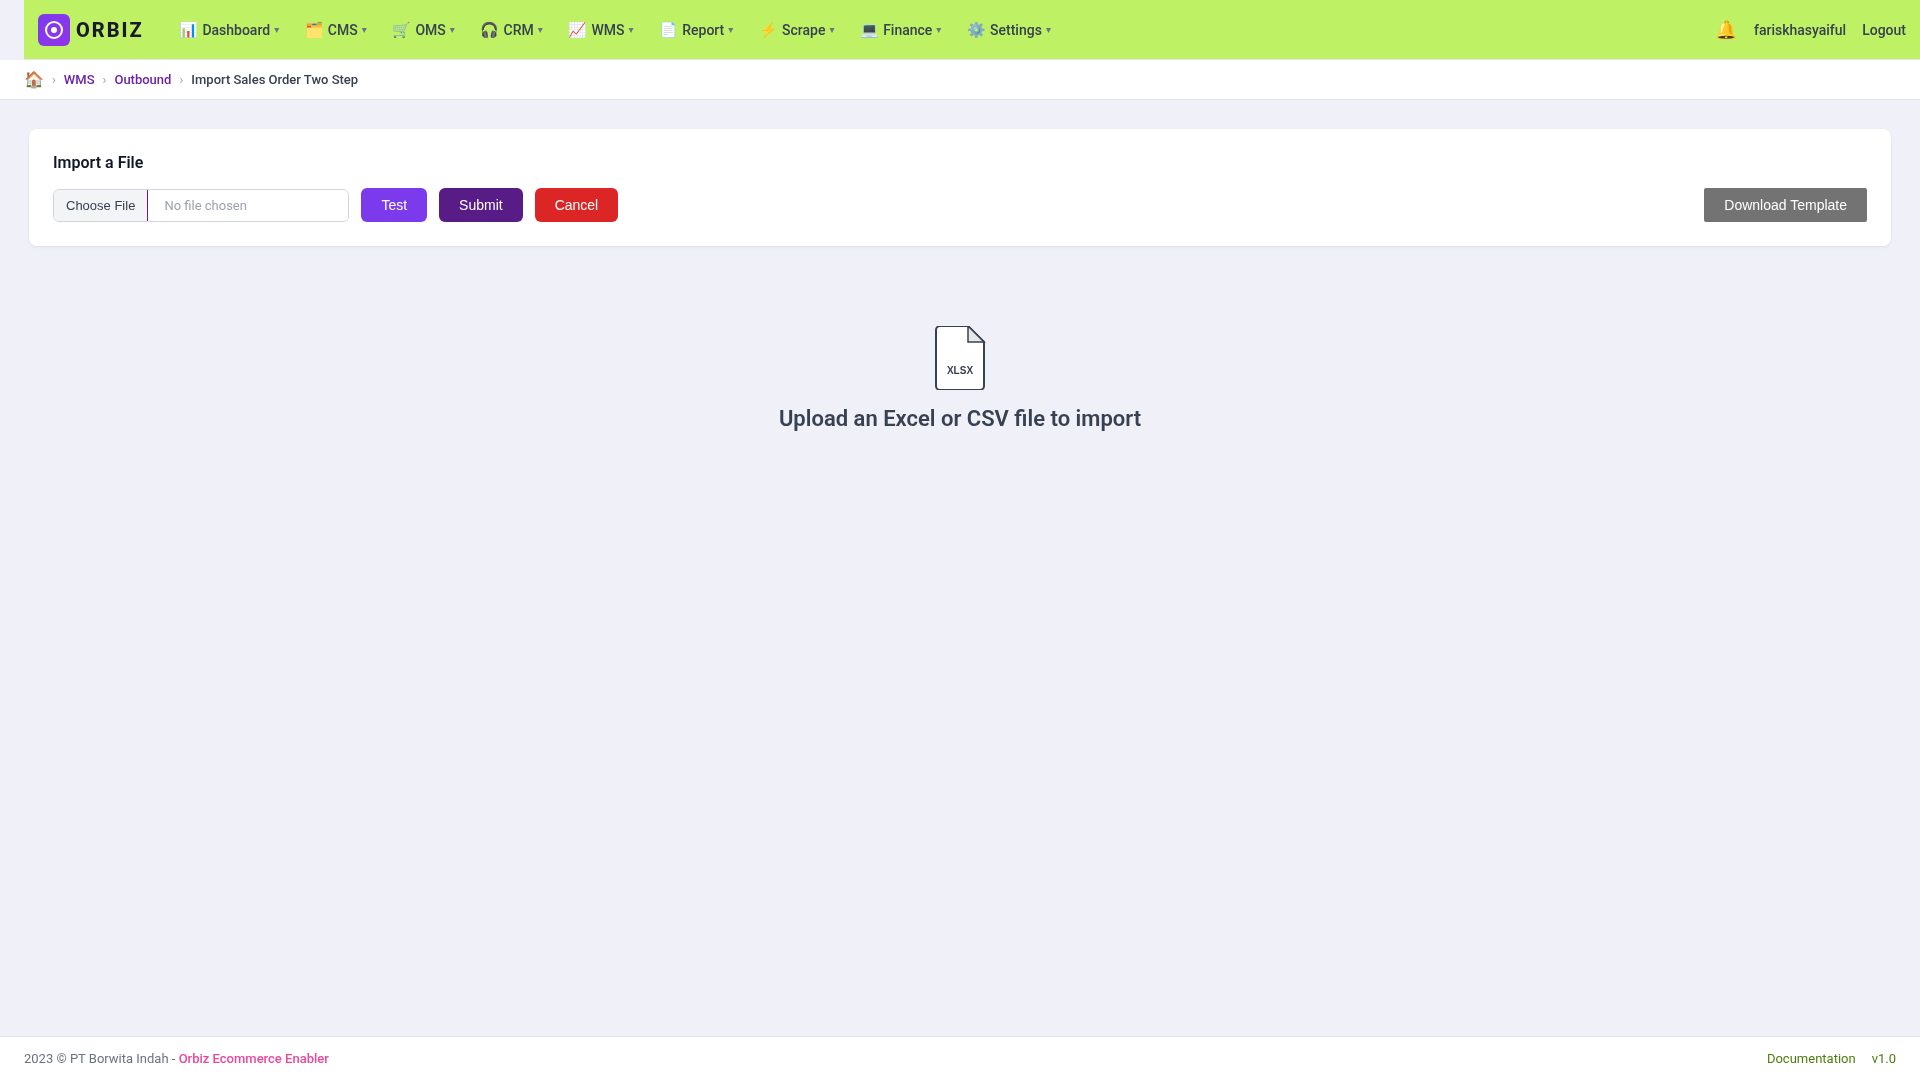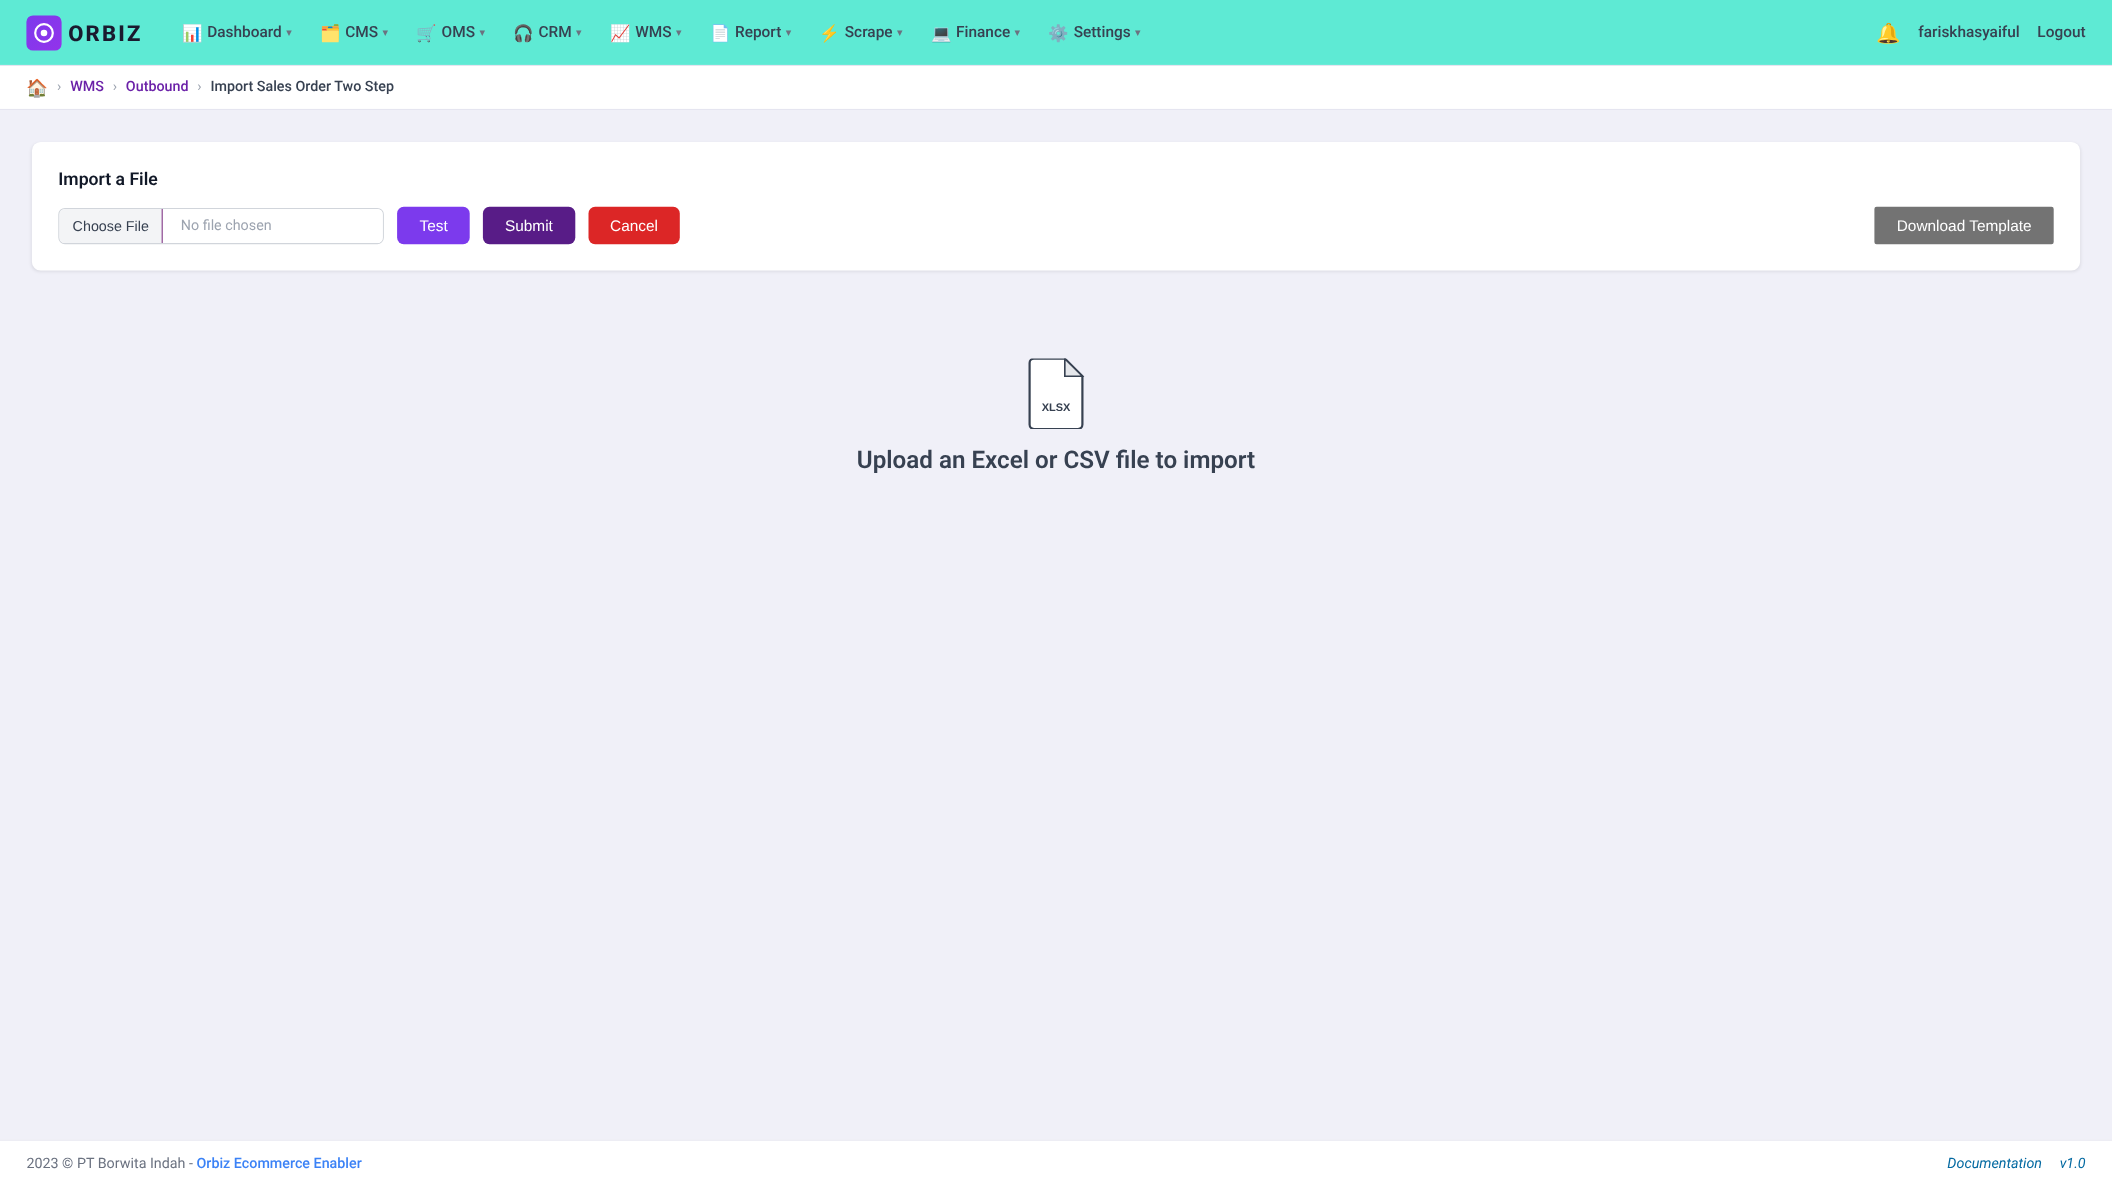--- a/index.html
+++ b/index.html
@@ -11,27 +11,28 @@
     body {
       font-family: -apple-system, BlinkMacSystemFont, 'Segoe UI', Roboto, sans-serif;
       background-color: #f0f0f8;
       min-height: 1080px;
       display: flex;
       flex-direction: column;
     }
 
     
     .navbar {
-      background-color: #5eead4;
+      background-color: #bef264;
       border-bottom: 1px solid #e5e5f0;
       height: 60px;
       display: flex;
       align-items: center;
-      padding: 0 24px;
+      padding: 0 14px;
       gap: 8px;
+      margin-left: 24px;
     }
 
     .logo {
       display: flex;
       align-items: center;
       gap: 6px;
       margin-right: 16px;
       text-decoration: none;
     }
 
@@ -282,32 +283,31 @@
       align-items: center;
       justify-content: space-between;
     }
 
     .footer-left {
       font-size: 13px;
       color: #6b7280;
     }
 
     .footer-left a {
-      color: #3b82f6;
+      color: #ec4899;
       text-decoration: none;
       font-weight: 500;
     }
 
     .footer-right {
       display: flex;
       align-items: center;
       gap: 16px;
       font-size: 13px;
-      color: #0369a1;
-      font-style: italic;
+      color: #4d7c0f;
     }
   </style>
 </head>
 <body>
 
 <nav class="navbar">
   <a class="logo">
     <div class="logo-icon">
       <svg width="20" height="20" viewBox="0 0 20 20" fill="none">
         <circle cx="10" cy="10" r="8" stroke="white" stroke-width="2" fill="none"></circle>

